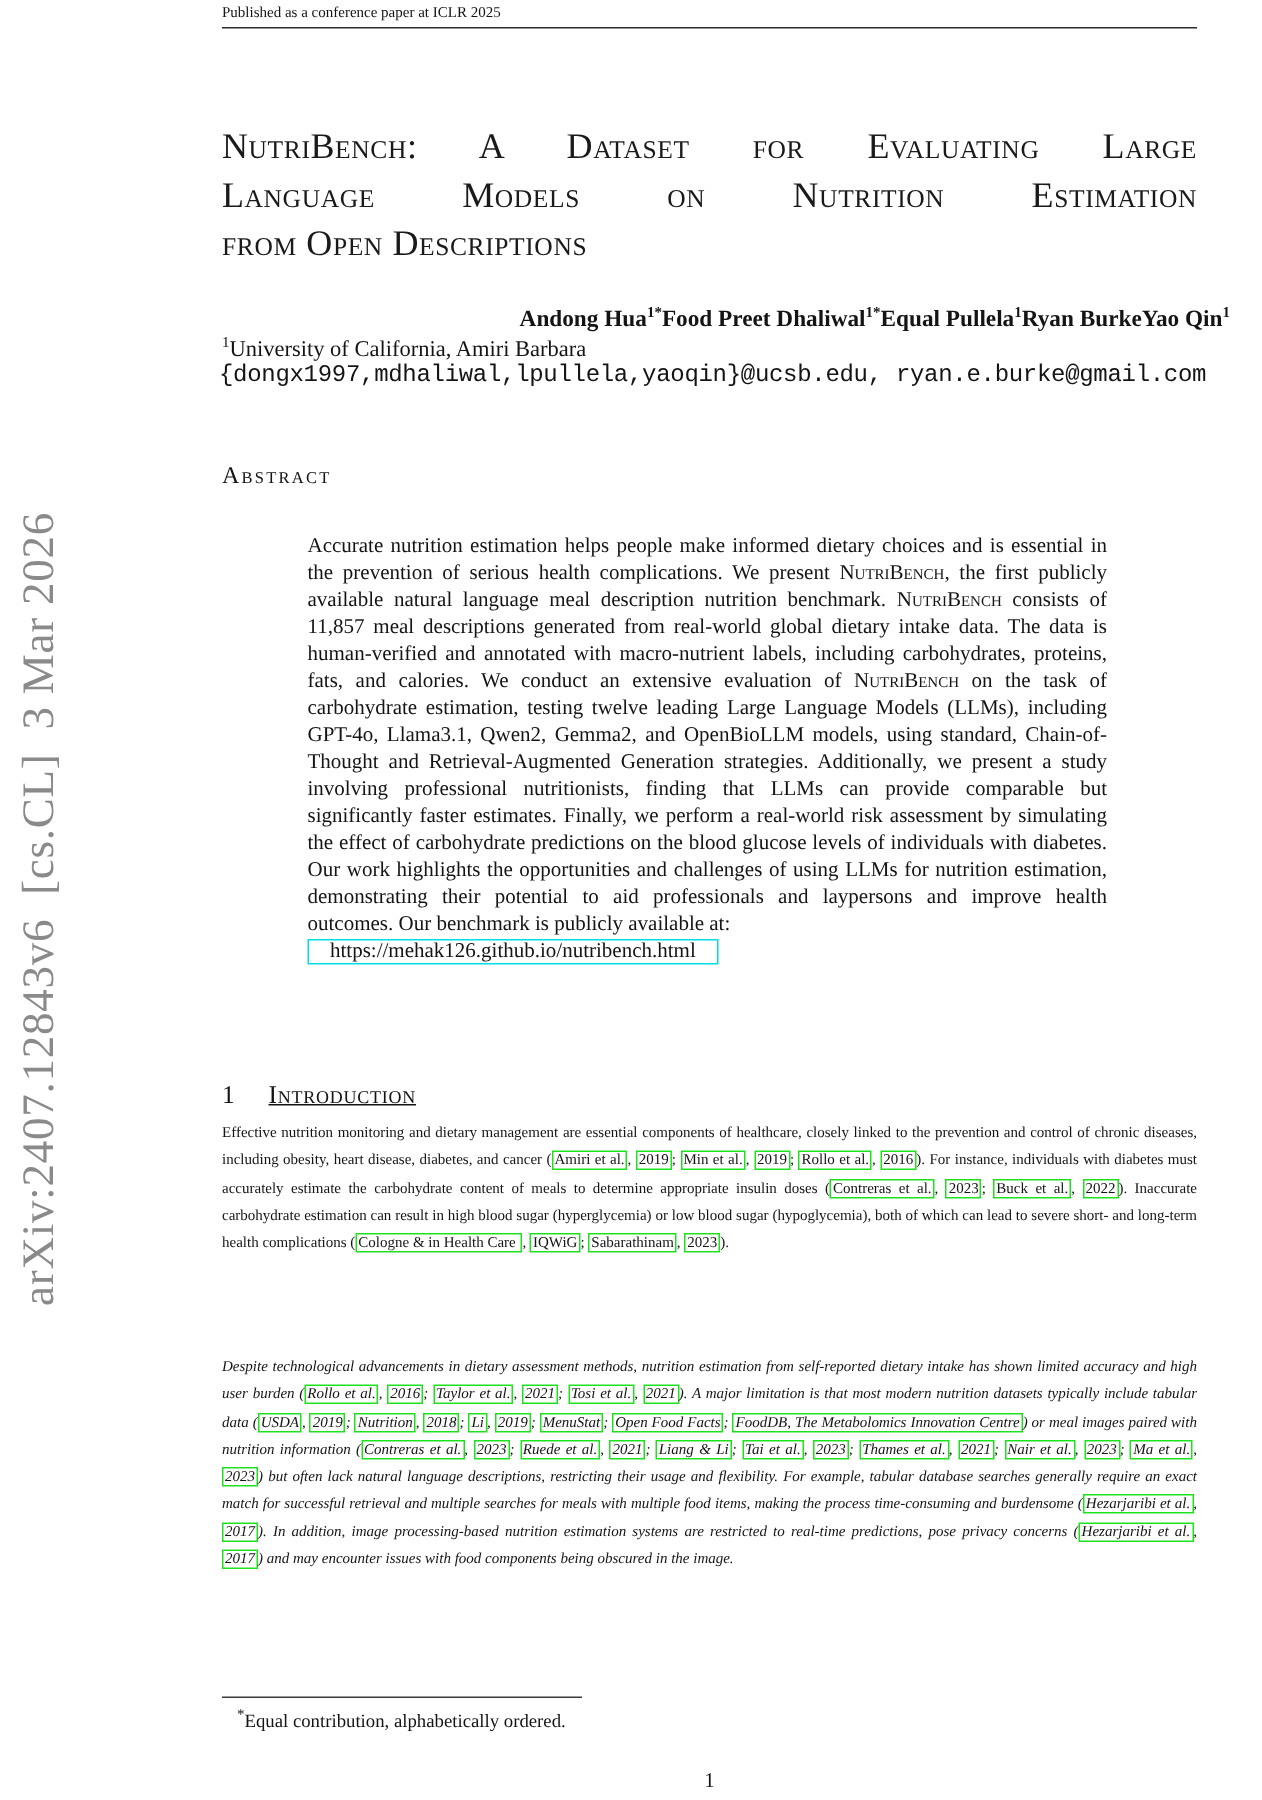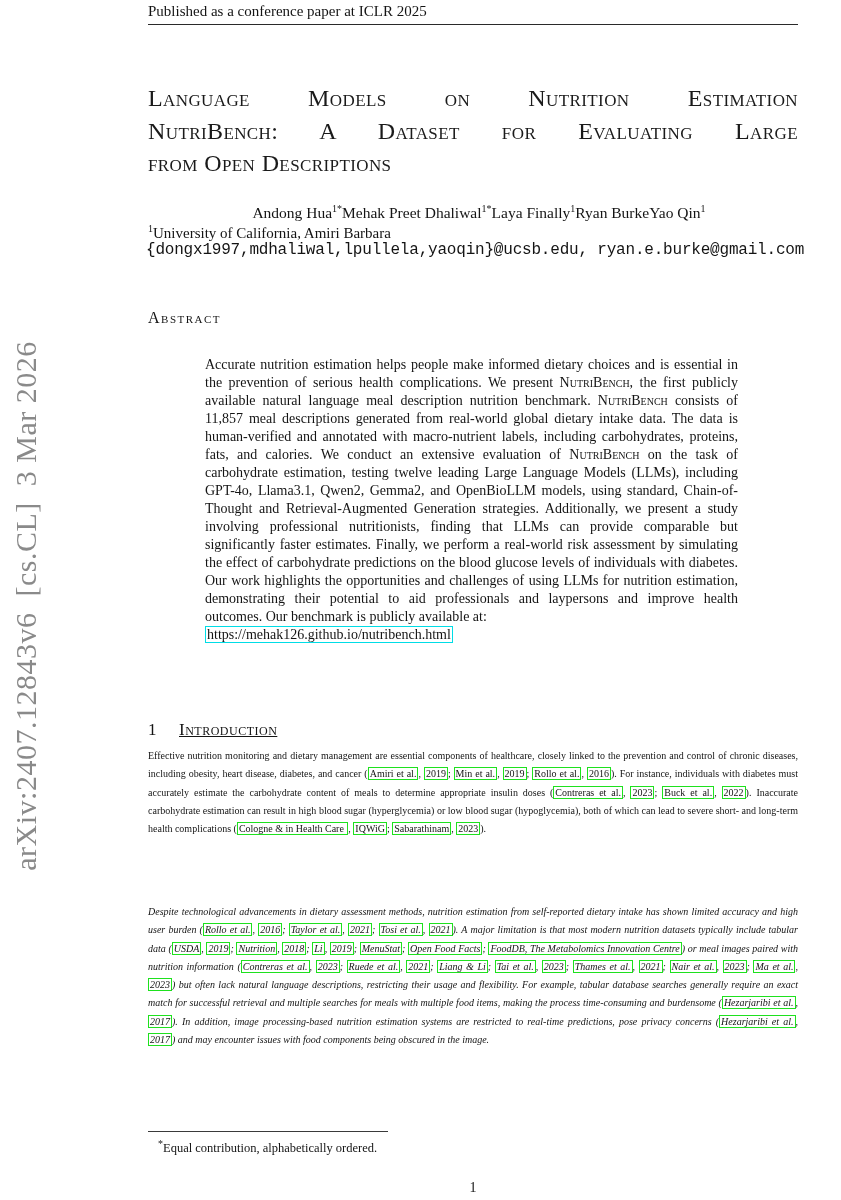--- a/index.html
+++ b/index.html
@@ -9,32 +9,32 @@
   }
   *{box-sizing:border-box;}
   html,body{margin:0;padding:0;}
   body{
     width:841px;height:1200px;position:relative;background:#ffffff;
     font-family:"Liberation Serif","DejaVu Serif",serif;color:#141414;
     overflow:hidden;
   }
   .page-header{
     position:absolute;left:148px;top:3px;width:650px;
-    font-size:15px;padding-bottom:4px;border-bottom:1.5px solid #2a2a2a;
+    font-size:10px;padding-bottom:4px;border-bottom:1.5px solid #2a2a2a;
   }
   .paper-title{
     position:absolute;left:148px;top:82px;width:650px;
     font-size:24px;line-height:32.5px;font-variant:small-caps;
     letter-spacing:0.4px;color:#1a1a1a;
   }
   .title-line.justify{text-align:justify;text-align-last:justify;}
   .authors-row{
-    position:absolute;left:156px;top:203px;width:646px;
-    display:flex;justify-content:center;
-    font-weight:normal;font-size:15.5px;
+    position:absolute;left:174px;top:203px;width:646px;
+    display:flex;justify-content:flex-end;
+    font-weight:bold;font-size:15.5px;
   }
   .author sup,.affiliation sup,.footnote sup{font-size:10px;font-weight:inherit;}
   .affiliation{position:absolute;left:148px;top:223px;font-size:15px;}
   .emails{
     position:absolute;left:146px;top:241px;
     font-family:"Liberation Mono","DejaVu Sans Mono",monospace;
     font-size:16px;white-space:pre;letter-spacing:-0.2px;
   }
   .abstract-heading{
     position:absolute;left:148px;top:309px;width:650px;
@@ -66,41 +66,41 @@
     transform:translate(-50%,-50%) rotate(-90deg);
     font-size:30px;color:var(--sidebar-color);
     white-space:pre;letter-spacing:0.5px;
   }
   .seg-g{
     border:1px solid var(--citation-border);
     padding:0 1px;box-decoration-break:clone;-webkit-box-decoration-break:clone;
   }
   .seg-c{
     border:1.5px solid var(--url-border);
-    padding:0 1px;box-decoration-break:clone;-webkit-box-decoration-break:clone;
+    padding:0 14px;box-decoration-break:clone;-webkit-box-decoration-break:clone;
   }
   .seg-sc{font-variant:small-caps;}
 </style>
 </head>
 <body>
 
 <div class="page-header">Published as a conference paper at ICLR 2025</div>
 
 <div class="arxiv-sidebar">arXiv:2407.12843v6  [cs.CL]  3 Mar 2026</div>
 
 <div class="paper-title">
+  <div class="title-line justify">NutriBench: A Dataset for Evaluating Large</div>
   <div class="title-line justify">Language Models on Nutrition Estimation</div>
-  <div class="title-line justify">NutriBench: A Dataset for Evaluating Large</div>
   <div class="title-line">from Open Descriptions</div>
 </div>
 
 <div class="authors-row">
   <span class="author"><span>Andong Hua</span><sup>1*</sup></span>
-  <span class="author"><span>Mehak Preet Dhaliwal</span><sup>1*</sup></span>
-  <span class="author"><span>Laya Finally</span><sup>1</sup></span>
+  <span class="author"><span>Food Preet Dhaliwal</span><sup>1*</sup></span>
+  <span class="author"><span>Equal Pullela</span><sup>1</sup></span>
   <span class="author"><span>Ryan Burke</span><sup></sup></span>
   <span class="author"><span>Yao Qin</span><sup>1</sup></span>
 </div>
 
 <div class="affiliation"><sup>1</sup><span>University of California, Amiri Barbara</span></div>
 
 <div class="emails">{dongx1997,mdhaliwal,lpullela,yaoqin}@ucsb.edu, ryan.e.burke@gmail.com</div>
 
 <div class="abstract-heading">Abstract</div>
 

